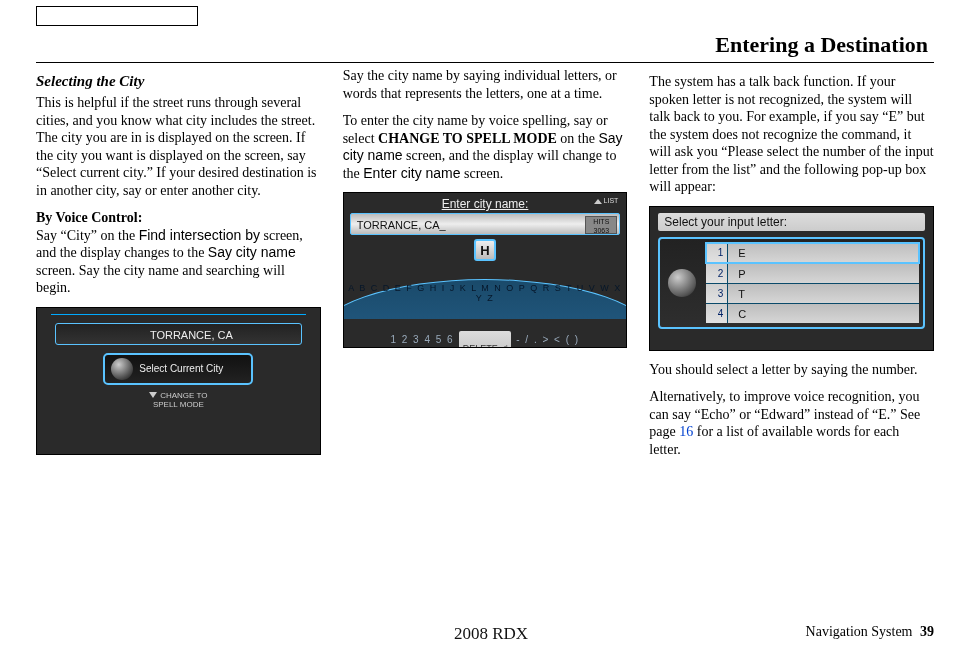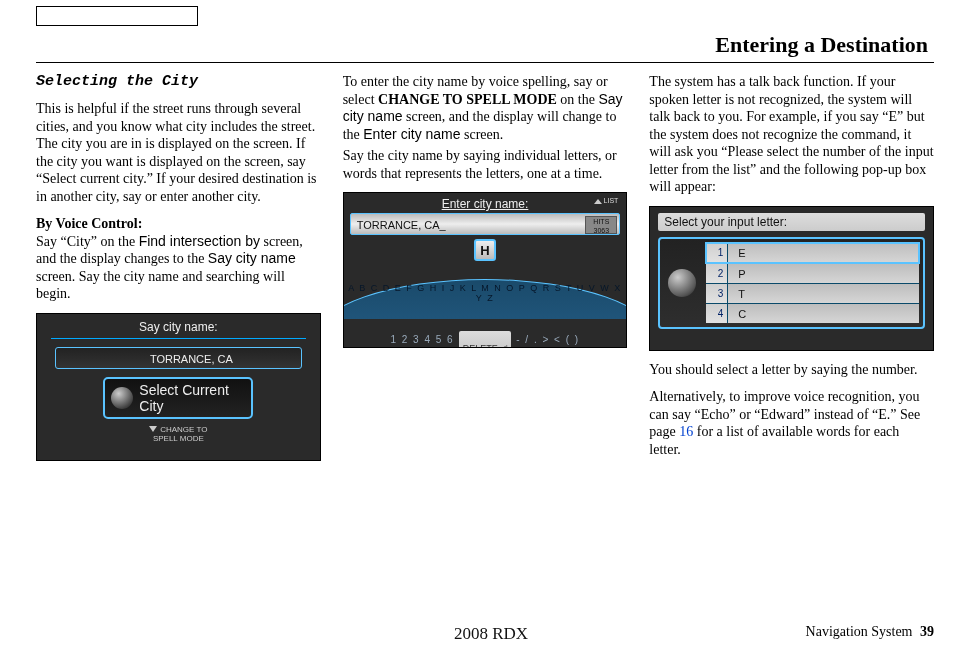--- a/index.html
+++ b/index.html
@@ -34,22 +34,21 @@
   }
   .columns {
     display: flex;
     gap: 22px;
   }
   .col { flex: 1 1 0; min-width: 0; }
   .subhead {
     font-weight: bold;
     font-style: italic;
     font-size: 15px;
-    margin-bottom: 10px;
-    font-family: Liberation Mono, monospace;
+    margin-bottom: 4px;
   }
   .para { margin-bottom: 10px; line-height: 1.25; }
   .bold { font-weight: bold; }
   .sans { font-family: Arial, Helvetica, sans-serif; }
   .link-page { color: #0040d0; }
   
   .figure {
     border: 1px solid #000;
     background: #2a2a2a;
     width: 100%;
@@ -81,21 +80,21 @@
     width: 150px;
     margin: 6px auto;
     border: 2px solid #5ac3ff;
     border-radius: 5px;
     background: linear-gradient(#111,#222);
     display: flex;
     align-items: center;
     gap: 6px;
     padding: 3px 6px;
     color: #eee;
-    font-size: 14px;
+    font-size: 10px;
   }
   .fig1-knob {
     width: 22px; height: 22px;
     border-radius: 50%;
     background: radial-gradient(circle at 35% 30%, #ccc, #444 70%, #111);
     flex-shrink: 0;
   }
   .fig1-bottom {
     text-align: center;
     font-size: 8px;
@@ -303,39 +302,38 @@
 
   <div class="col">
     <div class="subhead">Selecting the City</div>
     <div class="para">This is helpful if the street runs through several cities, and you know what city includes the street. The city you are in is displayed on the screen. If the city you want is displayed on the screen, say “Select current city.” If your desired destination is in another city, say or enter another city.</div>
     <div class="para">
       <span class="bold">By Voice Control:</span><br>
       <span>Say “City” on the </span><span class="sans">Find intersection by</span><span> screen, and the display changes to the </span><span class="sans">Say city name</span><span> screen. Say the city name and searching will begin.</span>
     </div>
 
     <div class="figure fig1">
-      <div class="fig1-header">Say city name:</div>
       <div class="fig1-divider"></div>
       <div class="fig1-field">TORRANCE, CA</div>
       <div class="fig1-btn">
         <div class="fig1-knob"></div>
         <span>Select Current City</span>
       </div>
       <div class="fig1-bottom">
         <span class="tri-down"></span><span>CHANGE TO</span><br>
         <span>SPELL MODE</span>
       </div>
     </div>
   </div>
 
   <div class="col">
+    <div class="para" style="margin-top:-6px;">Say the city name by saying individual letters, or words that represents the letters, one at a time.</div>
     <div class="para">
       <span>To enter the city name by voice spelling, say or select </span><span class="bold">CHANGE TO SPELL MODE</span><span> on the </span><span class="sans">Say city name</span><span> screen, and the display will change to the </span><span class="sans">Enter city name</span><span> screen.</span>
     </div>
-    <div class="para" style="margin-top:-6px;">Say the city name by saying individual letters, or words that represents the letters, one at a time.</div>
 
     <div class="figure fig2">
       <div class="fig2-header">Enter city name:</div>
       <div class="fig2-list"><span class="tri-up"></span><span>LIST</span></div>
       <div class="fig2-input">
         <span>TORRANCE, CA_</span>
         <div class="fig2-hits">
           <span>HITS</span><br><span>3063</span>
         </div>
       </div>

